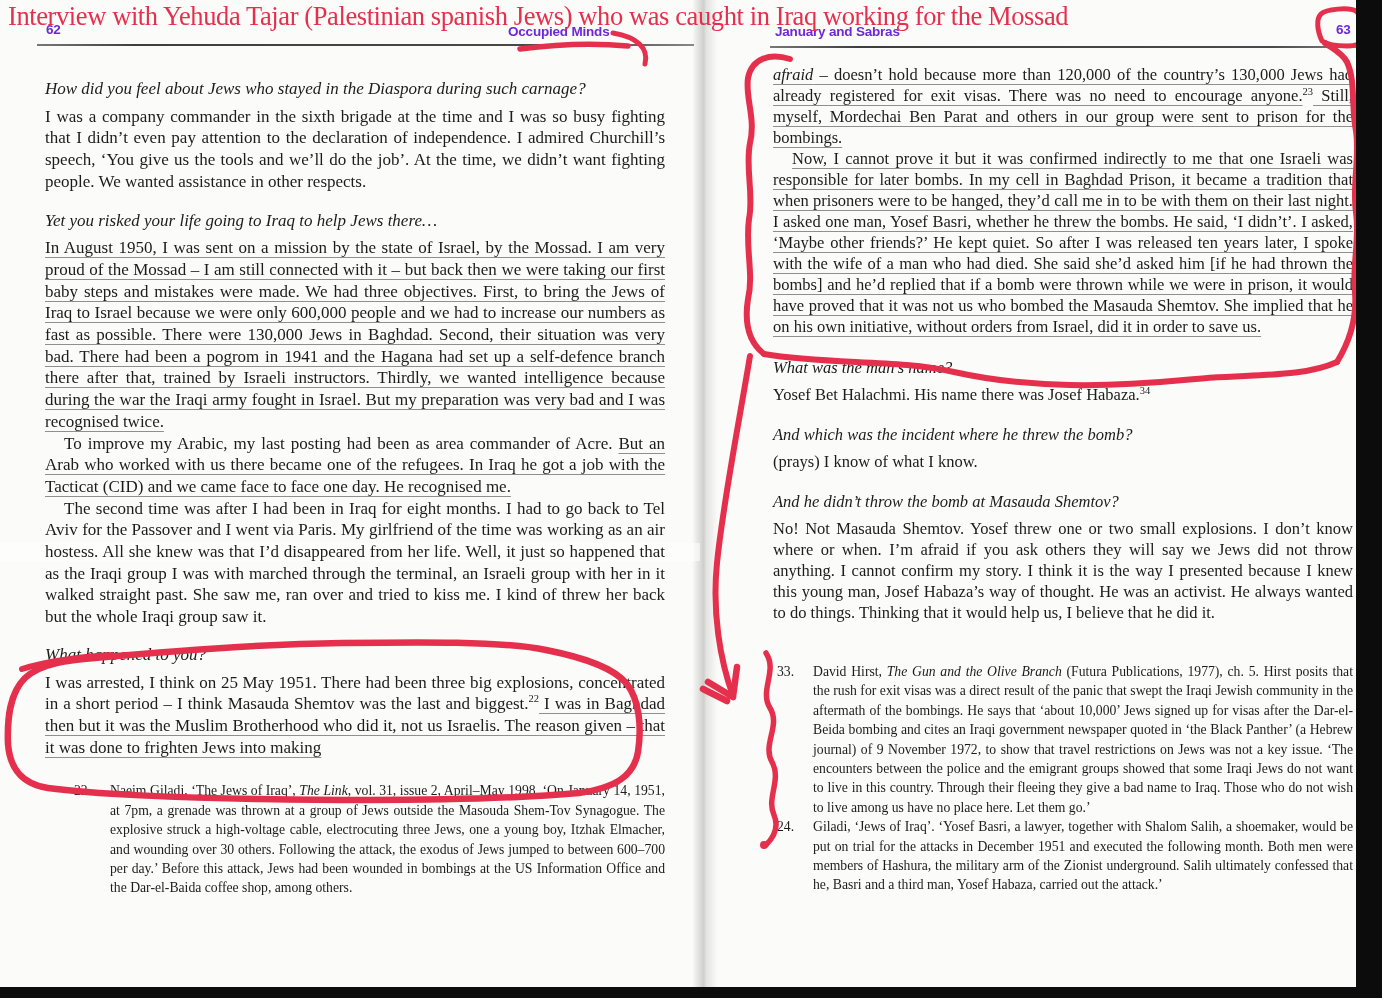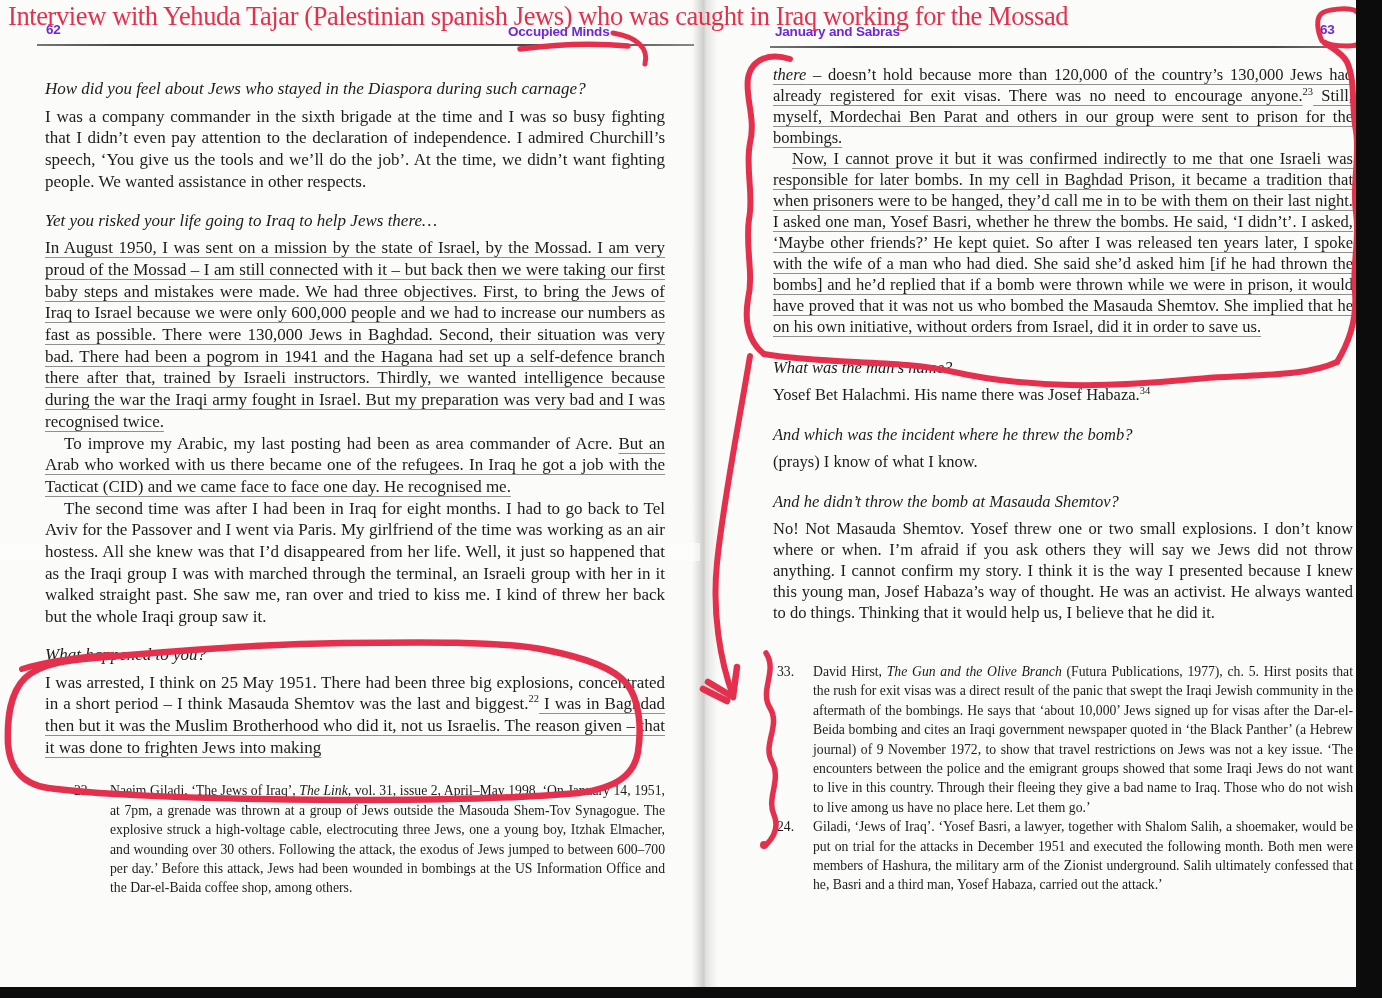--- a/index.html
+++ b/index.html
@@ -70,25 +70,25 @@
       <p class="fn">
         <span class="fn-num">22.</span>
         <span class="fn-body"><span>Naeim Giladi, ‘The Jews of Iraq’, </span><span class="it">The Link</span><span>, vol. 31, issue 2, April–May 1998. ‘On January 14, 1951, at 7pm, a grenade was thrown at a group of Jews outside the Masouda Shem-Tov Synagogue. The explosive struck a high-voltage cable, electrocuting three Jews, one a young boy, Itzhak Elmacher, and wounding over 30 others. Following the attack, the exodus of Jews jumped to between 600–700 per day.’ Before this attack, Jews had been wounded in bombings at the US Information Office and the Dar-el-Baida coffee shop, among others.</span></span>
       </p>
     </div>
   </div>
 </div>
 
 <div class="page page-right">
   <div class="running" style="left:75px;top:24px;">January and Sabras</div>
-  <div class="running" style="left:620px;top:22px;">63</div>
+  <div class="running" style="left:636px;top:22px;">63</div>
   <div class="rule" style="left:70px;top:46px;width:592px;"></div>
 
   <div class="body-col body-right">
-    <p class="p" style="margin-top:8px;"><span class="it u">there</span><span class="u"> – doesn’t hold because more than 120,000 of the country’s 130,000 Jews had already registered for exit visas. There was no need to encourage anyone.</span><sup>23</sup><span class="u"> Still, myself, Mordechai Ben Parat and others in our group were sent to prison for the bombings.</span></p>
+    <p class="p" style="margin-top:8px;"><span class="it u">afraid</span><span class="u"> – doesn’t hold because more than 120,000 of the country’s 130,000 Jews had already registered for exit visas. There was no need to encourage anyone.</span><sup>23</sup><span class="u"> Still, myself, Mordechai Ben Parat and others in our group were sent to prison for the bombings.</span></p>
     <p class="p indent u">Now, I cannot prove it but it was confirmed indirectly to me that one Israeli was responsible for later bombs. In my cell in Baghdad Prison, it became a tradition that when prisoners were to be hanged, they’d call me in to be with them on their last night. I asked one man, Yosef Basri, whether he threw the bombs. He said, ‘I didn’t’. I asked, ‘Maybe other friends?’ He kept quiet. So after I was released ten years later, I spoke with the wife of a man who had died. She said she’d asked him [if he had thrown the bombs] and he’d replied that if a bomb were thrown while we were in prison, it would have proved that it was not us who bombed the Masauda Shemtov. She implied that he on his own initiative, without orders from Israel, did it in order to save us.</p>
     <p class="q" style="margin-top:20px;">What was the man’s name?</p>
     <p class="p"><span>Yosef Bet Halachmi. His name there was Josef Habaza.</span><sup>34</sup></p>
     <p class="q" style="margin-top:19px;">And which was the incident where he threw the bomb?</p>
     <p class="p">(prays) I know of what I know.</p>
     <p class="q" style="margin-top:19px;">And he didn’t throw the bomb at Masauda Shemtov?</p>
     <p class="p">No! Not Masauda Shemtov. Yosef threw one or two small explosions. I don’t know where or when. I’m afraid if you ask others they will say we Jews did not throw anything. I cannot confirm my story. I think it is the way I presented because I knew this young man, Josef Habaza’s way of thought. He was an activist. He always wanted to do things. Thinking that it would help us, I believe that he did it.</p>
 
     <div class="fnblock">
       <p class="fn">

